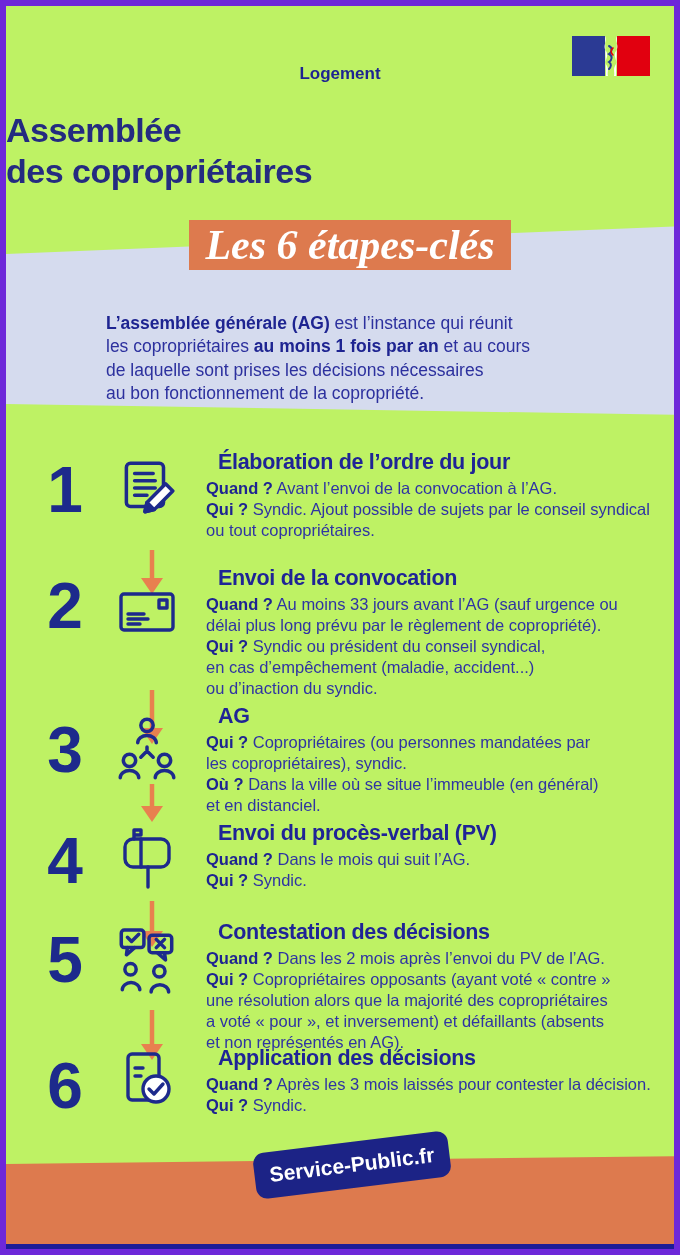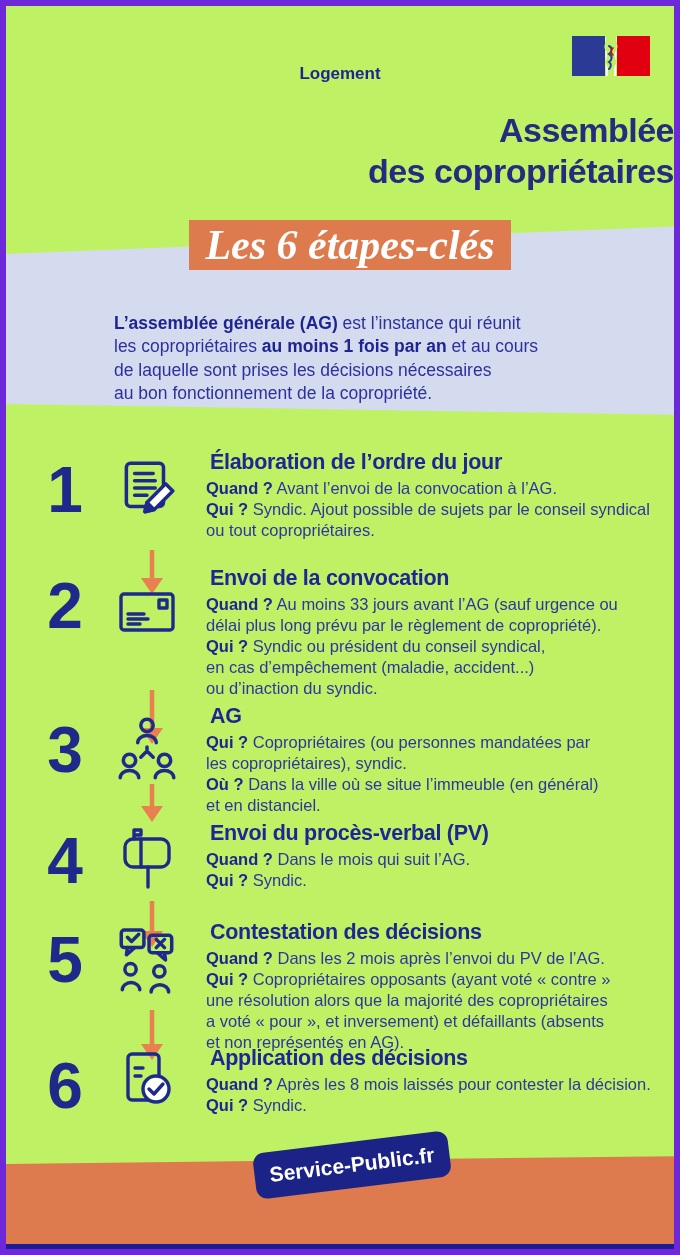--- a/index.html
+++ b/index.html
@@ -14,52 +14,52 @@
     color:#1e2491;
   }
   
   .category{
     position:absolute;top:58px;left:0;width:100%;
     text-align:center;font-size:17px;font-weight:bold;color:#1e2491;
   }
   .logo{position:absolute;top:30px;right:24px;}
   .main-title{
     position:absolute;top:104px;left:0;width:100%;margin:0;
-    text-align:right;font-size:34px;line-height:41px;font-weight:bold;
+    text-align:left;font-size:34px;line-height:41px;font-weight:bold;
     color:#242b80;white-space:pre-line;letter-spacing:-0.5px;
   }
   .banner{
     position:absolute;left:183px;top:214px;width:322px;height:50px;
     background:#dd7a4e;z-index:3;
     display:flex;align-items:center;justify-content:center;
     font-family:"Liberation Serif", serif;
     font-style:italic;font-weight:bold;font-size:42px;color:#ffffff;
   }
   
   .band{
     position:absolute;left:0;top:0;width:680px;height:420px;z-index:1;
     background:#d5dbee;
     clip-path:polygon(0 248px,680px 220px,680px 409px,0 398px);
   }
   .intro{
-    position:absolute;left:108px;top:288px;width:480px;z-index:2;
+    position:absolute;left:100px;top:288px;width:480px;z-index:2;
     font-size:17.5px;line-height:23.5px;color:#2c309e;
   }
   .intro b{color:#1e2491;}
   
   .step{position:absolute;left:0;width:680px;z-index:2;}
   .num{
     position:absolute;left:30px;top:8px;width:58px;
     text-align:center;font-size:64px;font-weight:bold;line-height:1;
     color:#1d2a8c;
   }
   .icon{position:absolute;left:102px;top:6px;width:78px;text-align:center;}
   .content{position:absolute;left:200px;top:0;width:460px;}
   .step-title{
-    margin:0 0 3px 4px;font-size:21.5px;font-weight:bold;color:#1f2496;
+    margin:0 0 3px 12px;font-size:21.5px;font-weight:bold;color:#1f2496;
     letter-spacing:-0.3px;
   }
   .detail{margin:0;font-size:16.5px;line-height:21px;color:#2f34a3;}
   .lbl{font-weight:bold;color:#1e2491;}
   .txt{white-space:pre-line;}
   .arrow{position:absolute;left:133px;z-index:2;}
   
   .footer-band{
     position:absolute;left:0;top:1145px;width:680px;height:110px;
     background:#dd7a4e;z-index:1;
@@ -249,21 +249,21 @@
     <div class="icon" style="top:2px">
       <svg width="64" height="64" viewBox="0 0 64 64" fill="none" stroke="#1d2a8c" stroke-width="3.4" stroke-linecap="round" stroke-linejoin="round">
         <rect x="13" y="6" width="31" height="46" rx="4"></rect>
         <path d="M20 20 h8 M20 28 h6"></path>
         <circle cx="41" cy="41" r="13" fill="#ffffff"></circle>
         <path d="M34 41 l5 5 l9 -10"></path>
       </svg>
     </div>
     <div class="content">
       <h2 class="step-title">Application des décisions</h2>
-      <p class="detail"><span class="lbl">Quand ?</span> <span class="txt">Après les 8 mois laissés pour contester la décision.</span></p>
+      <p class="detail"><span class="lbl">Quand ?</span> <span class="txt">Après les 3 mois laissés pour contester la décision.</span></p>
       <p class="detail"><span class="lbl">Qui ?</span> <span class="txt">Syndic.</span></p>
     </div>
   </section>
 
   <div class="footer-band"></div>
   <div class="badge">Service-Public.fr</div>
   <div class="bottom-strip"></div>
 
 </div>
 

